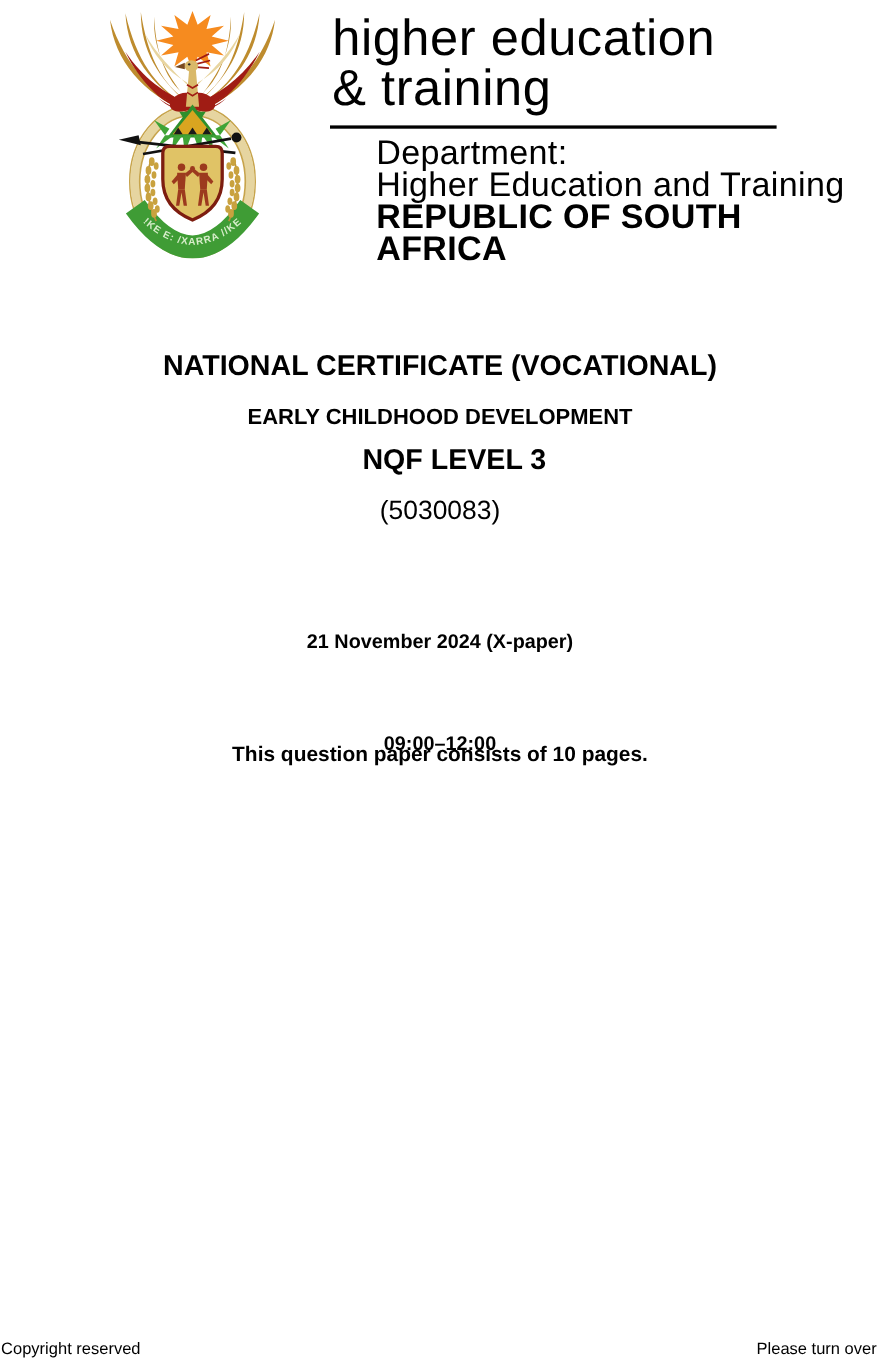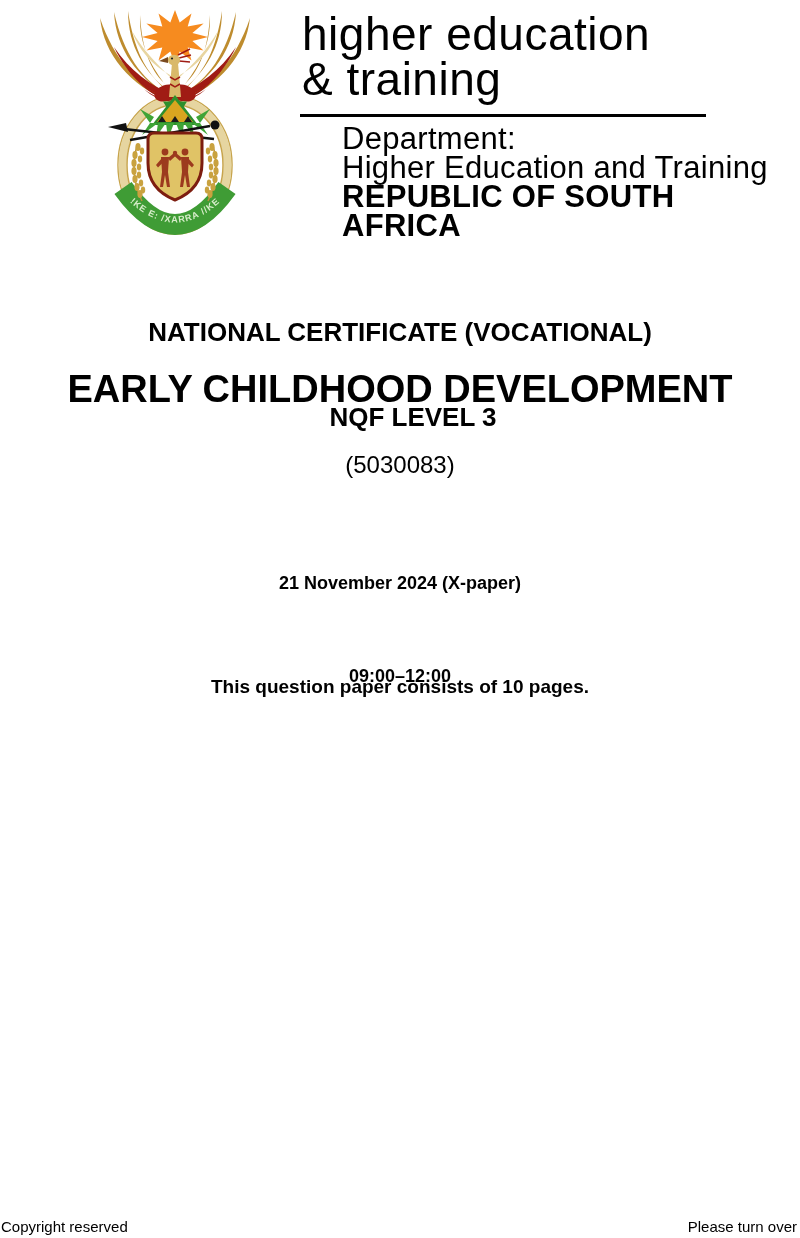--- a/index.html
+++ b/index.html
@@ -51,21 +51,21 @@
   .dept-block .country { font-weight: 700; }
   
   .centerline {
     position: absolute;
     left: 0;
     width: 100%;
     text-align: center;
     white-space: pre;
   }
   .cert-title   { top: 317px; font-size: 26px; font-weight: 700; }
-  .subject-title{ top: 368px; font-size: 38px; font-weight: 700; }
+  .subject-title{ top: 368px; font-size: 20px; font-weight: 700; }
   .level-title  { top: 402px; font-size: 26px; font-weight: 700; padding-left: 26px; }
   .paper-code   { top: 451px; font-size: 24px; font-weight: 400; }
   .datetime     { top: 506px; font-size: 18px; font-weight: 700; line-height: 31px; }
   .pages-note   { top: 676px; font-size: 19px; font-weight: 700; }
   
   .codebox {
     position: absolute;
     left: 308px;
     top: 1113px;
     width: 196px;

